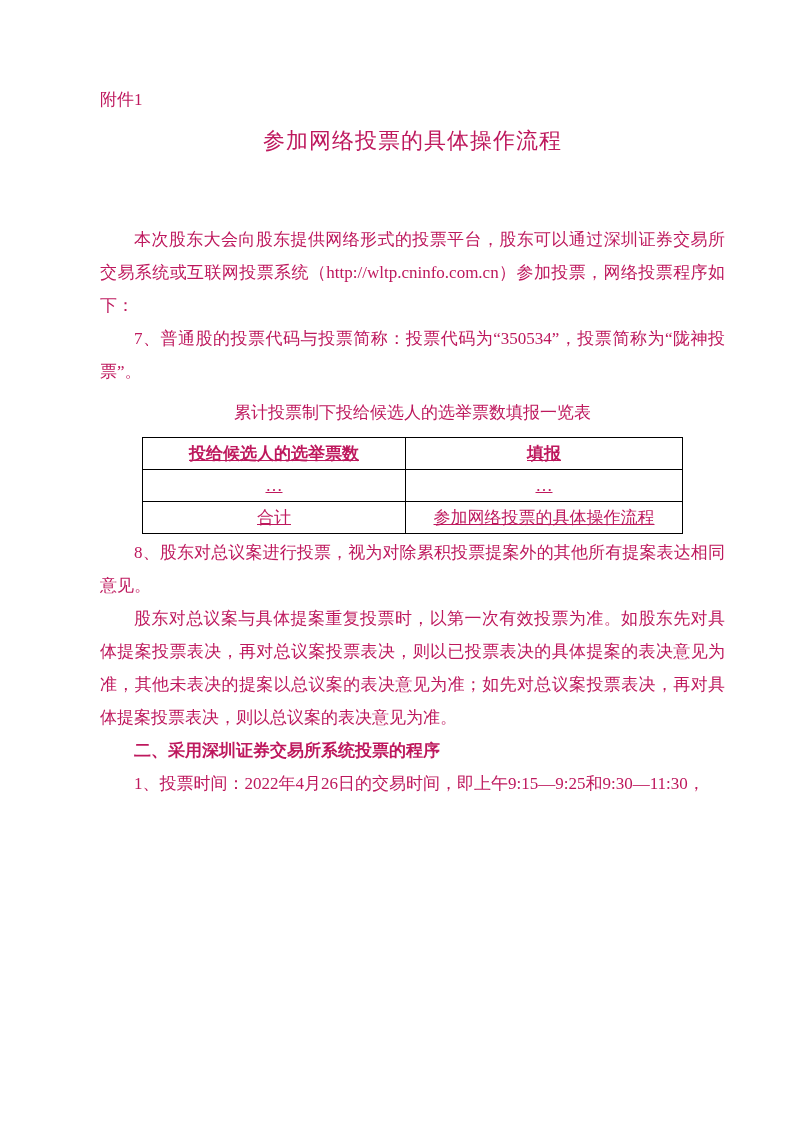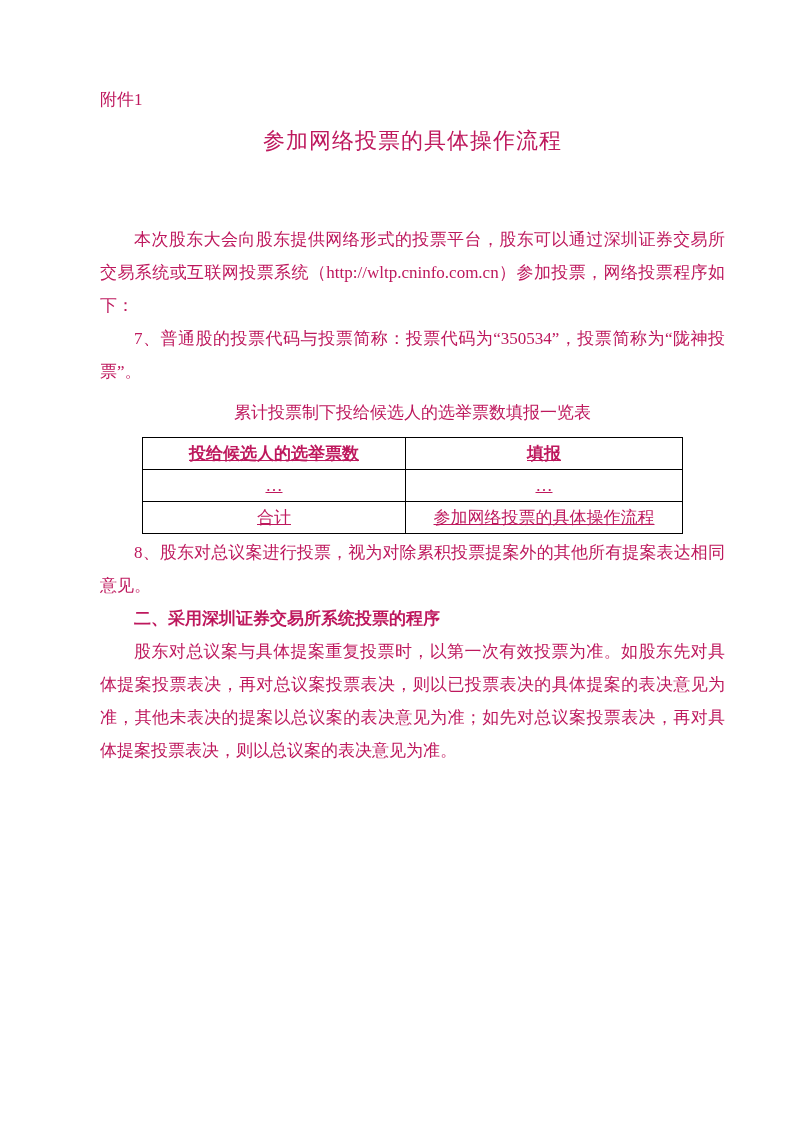--- a/index.html
+++ b/index.html
@@ -101,18 +101,19 @@
       </tr>
       <tr>
         <td>合计</td>
         <td>参加网络投票的具体操作流程</td>
       </tr>
     </tbody>
   </table>
 
   <p class="para indent">8、股东对总议案进行投票，视为对除累积投票提案外的其他所有提案表达相同意见。</p>
 
+  <p class="para indent">股东对总议案与具体提案重复投票时，以第一次有效投票为准。如股东先对具体提案投票表决，再对总议案投票表决，则以已投票表决的具体提案的表决意见为准，其他未表决的提案以总议案的表决意见为准；如先对总议案投票表决，再对具体提案投票表决，则以总议案的表决意见为准。</p>
+
   <p class="para indent bold">二、采用深圳证券交易所系统投票的程序</p>
 
-  <p class="para indent">股东对总议案与具体提案重复投票时，以第一次有效投票为准。如股东先对具体提案投票表决，再对总议案投票表决，则以已投票表决的具体提案的表决意见为准，其他未表决的提案以总议案的表决意见为准；如先对总议案投票表决，再对具体提案投票表决，则以总议案的表决意见为准。</p>
-
+  <p class="para indent">1、投票时间：2022年4月26日的交易时间，即上午9:15—9:25和9:30—11:30，</p>
 
 </div>
 
 </body></html>

